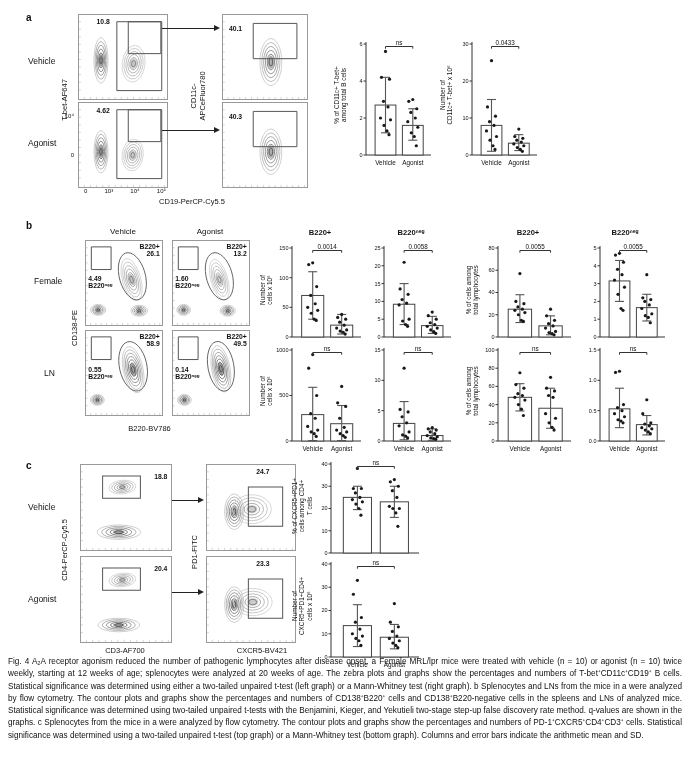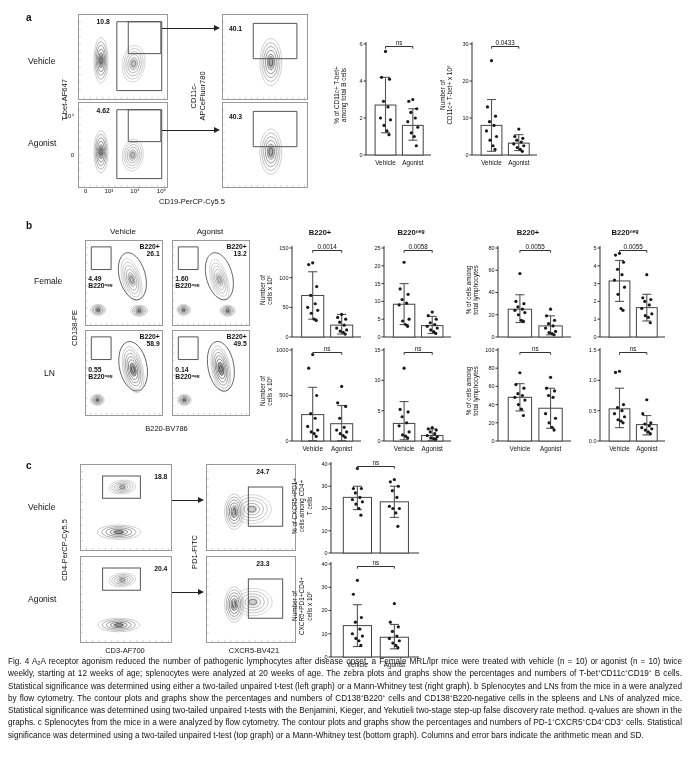--- a/index.html
+++ b/index.html
@@ -523,21 +523,21 @@
         <ellipse cx="63" cy="45" rx="5.142857142857142" ry="12" fill="none" stroke="rgb(116,116,116)" stroke-width="0.9" vector-effect="non-scaling-stroke" transform="rotate(-12 63 45)"></ellipse>
         <ellipse cx="63" cy="45" rx="3.4285714285714284" ry="8" fill="none" stroke="rgb(96,96,96)" stroke-width="0.9" vector-effect="non-scaling-stroke" transform="rotate(-12 63 45)"></ellipse>
         <ellipse cx="63" cy="45" rx="1.7142857142857142" ry="4" fill="none" stroke="rgb(75,75,75)" stroke-width="0.9" vector-effect="non-scaling-stroke" transform="rotate(-12 63 45)"></ellipse>
         <ellipse cx="63" cy="45" rx="3.3600000000000003" ry="7.840000000000001" fill="rgb(70,70,70)" fill-opacity="0.5225" transform="rotate(-12 63 45)"></ellipse>
         <rect x="7" y="7" width="26" height="27" fill="none" stroke="#555" stroke-width="1" vector-effect="non-scaling-stroke"></rect>
         <ellipse cx="63" cy="42" rx="17" ry="30" fill="none" stroke="#555" stroke-width="0.9" vector-effect="non-scaling-stroke" transform="rotate(-12 63 42)"></ellipse>
       </svg>
     <span class="fval" style="right:3%;top:2%;text-align:right"><span>B220+</span><br><span>49.5</span></span>
     <span class="fval" style="left:3%;top:42%"><span>0.14</span><br><span>B220ⁿᵉᵍ</span></span>
   </div>
-  <div class="axlab" style="left:85px;top:424px;width:163px">B220-BV786</div>
+  <div class="axlab" style="left:68px;top:424px;width:163px">B220-BV786</div>
 
   <div class="ctitle" style="left:270px;top:228px;width:100px">B220+</div>
   <div class="ctitle" style="left:368px;top:228px;width:86px">B220ⁿᵉᵍ</div>
   <div class="ctitle" style="left:478px;top:228px;width:100px">B220+</div>
   <div class="ctitle" style="left:582px;top:228px;width:86px">B220ⁿᵉᵍ</div>
 
   <div class="chart" style="left:256px;top:240px;width:108px;height:100px">
       <div class="vlab" style="left: 10px; top: 50px;">
         <div>Number of</div>
         <div>cells x 10⁶</div>
@@ -1118,21 +1118,21 @@
         <ellipse cx="52" cy="53" rx="17.6" ry="12.8" fill="none" stroke="rgb(194,194,194)" stroke-width="0.9" vector-effect="non-scaling-stroke" transform="rotate(0 52 53)"></ellipse>
         <ellipse cx="52" cy="53" rx="13.2" ry="9.6" fill="none" stroke="rgb(179,179,179)" stroke-width="0.9" vector-effect="non-scaling-stroke" transform="rotate(0 52 53)"></ellipse>
         <ellipse cx="52" cy="53" rx="8.8" ry="6.4" fill="none" stroke="rgb(163,163,163)" stroke-width="0.9" vector-effect="non-scaling-stroke" transform="rotate(0 52 53)"></ellipse>
         <ellipse cx="52" cy="53" rx="4.4" ry="3.2" fill="none" stroke="rgb(148,148,148)" stroke-width="0.9" vector-effect="non-scaling-stroke" transform="rotate(0 52 53)"></ellipse>
         <ellipse cx="52" cy="53" rx="6.16" ry="4.48" fill="rgb(70,70,70)" fill-opacity="0.275" transform="rotate(0 52 53)"></ellipse>
         <rect x="47" y="26" width="39" height="46" fill="none" stroke="#555" stroke-width="1" vector-effect="non-scaling-stroke"></rect>
       </svg>
     <span class="fval" style="left:56%;top:3%">23.3</span>
   </div>
   <div class="axlab" style="left:80px;top:646px;width:90px">CD3-AF700</div>
-  <div class="axlab" style="left:204px;top:646px;width:100px">CXCR5-BV421</div>
+  <div class="axlab" style="left:212px;top:646px;width:100px">CXCR5-BV421</div>
 
   <div class="chart" style="left:288px;top:456px;width:134px;height:100px">
       <div class="vlab" style="left: 13.5px; top: 50px;">
         <div>% of CXCR5+PD1+</div>
         <div>cells among CD4+</div>
         <div>T cells</div>
       </div>
       <svg width="107" height="100" style="left: 27px;">
         <line x1="16" y1="6" x2="16" y2="97" stroke="#333" stroke-width="1"></line>
         <line x1="16" y1="97" x2="104" y2="97" stroke="#333" stroke-width="1"></line>

